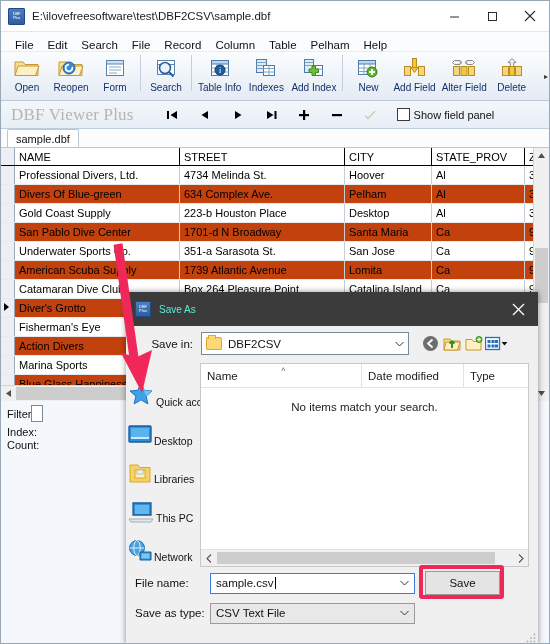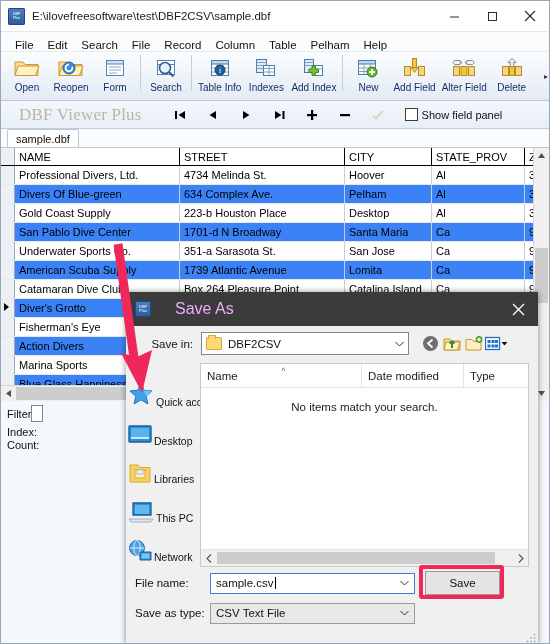--- a/index.html
+++ b/index.html
@@ -39,21 +39,21 @@
   .tb .ic{height:27px;display:flex;align-items:center;justify-content:center;}
   .tb .lb{font-size:10px;color:#14306a;margin-top:1px;white-space:nowrap;line-height:11px;}
   .tbsep{width:1px;height:36px;margin:3px 3px 0;background:#c3cfdd;flex:none;}
   .tb-more{position:absolute;right:1px;top:20px;font-size:8px;color:#333;}
 
   
   .brandbar{height:27px;background:linear-gradient(#f3f7fb,#e7eef6);
             border-bottom:1px solid #c0cddb;display:flex;align-items:center;
             position:relative;}
   .brand{font-family:"Liberation Serif",serif;font-size:17px;color:#b9b5ad;
-         padding-left:18px;letter-spacing:.2px;white-space:nowrap;}
+         padding-left:10px;letter-spacing:.2px;white-space:nowrap;}
   .navbtns{display:flex;align-items:center;margin-left:22px;}
   .navb{width:33px;height:22px;display:flex;align-items:center;justify-content:center;
         color:#111;}
   .navb.dim{color:#c3cfb9;}
   .fieldpanel{display:flex;align-items:center;margin-left:10px;}
   .cbx{width:11px;height:11px;border:1px solid #3b3b3b;background:#fff;
        margin-right:4px;flex:none;}
   .fieldpanel span{font-size:11px;color:#111;white-space:nowrap;}
 
   
@@ -65,21 +65,21 @@
 
   
   .gridwrap{position:relative;background:#fff;height:253px;overflow:hidden;}
   table.grid{border-collapse:collapse;table-layout:fixed;width:566px;}
   table.grid th{background:#fff;border-right:1px solid #000;border-bottom:1px solid #000;
         font-size:11px;font-weight:normal;text-align:left;padding:1px 0 1px 4px;
         height:15px;color:#000;white-space:nowrap;overflow:hidden;}
   table.grid td{border-right:1px solid #c8cdd4;border-bottom:1px solid #e6e9ee;
         font-size:11px;padding:1px 0 1px 4px;height:16px;color:#000;
         white-space:nowrap;overflow:hidden;background:#fff;}
-  table.grid tr.alt td{background:#3b82f6;}
+  table.grid tr.alt td{background:#c2410c;}
   .rowhead{width:13px;min-width:13px;padding:0 !important;
            background:#eceff3 !important;border-right:1px solid #9aa7b4 !important;
            position:relative;}
   .rowhead.sel::after{content:"";position:absolute;left:3px;top:4px;
            border-left:5px solid #000;border-top:4px solid transparent;
            border-bottom:4px solid transparent;}
   th.rowhead{background:#eceff3 !important;border-bottom:1px solid #000 !important;}
   .vscroll{position:absolute;right:0;top:0;width:15px;height:253px;
            background:#f0f0f0;border-left:1px solid #d4d4d4;}
   .vs-btn{height:15px;display:flex;align-items:center;justify-content:center;
@@ -101,21 +101,21 @@
   .statline{font-size:11px;color:#111;line-height:13px;}
 
   
   .dialog{position:absolute;left:125px;top:291px;width:412px;height:353px;
           background:#f0f0f0;box-shadow:0 0 6px rgba(0,0,0,.45);overflow:hidden;}
   .dlg-title{height:34px;background:#3b3b3b;display:flex;align-items:center;}
   .dlg-ic{width:14px;height:14px;margin-left:9px;margin-right:8px;
           background:linear-gradient(#4a7fc4,#2d5d9e);border:1px solid #1d4a85;
           display:flex;flex-direction:column;align-items:center;justify-content:center;flex:none;}
   .dlg-ic i{font-style:normal;font-size:4px;line-height:4px;color:#fff;}
-  .dlg-title span.t{color:#f0abfc;font-size:16px;flex:1;margin-left:16px;}
+  .dlg-title span.t{color:#5eead4;font-size:10px;flex:1;}
   .dlg-x{width:40px;height:34px;display:flex;align-items:center;justify-content:center;
          color:#fff;font-size:14px;}
   .dlg-body{position:relative;height:319px;background:#f0f0f0;}
   .savein{height:35px;display:flex;align-items:center;padding-left:5px;}
   .savein>label{font-size:11.5px;color:#111;width:62px;text-align:right;margin-right:8px;}
   .combo{height:21px;border:1px solid #7a8899;background:#fff;display:flex;
          align-items:center;flex:none;width:206px;}
   .combo .folder{width:14px;height:11px;margin:0 6px 0 4px;background:#fdd875;
         border:1px solid #d9a93a;border-radius:1px 2px 1px 1px;position:relative;flex:none;}
   .combo .folder::before{content:"";position:absolute;left:1px;top:-3px;width:6px;height:3px;

